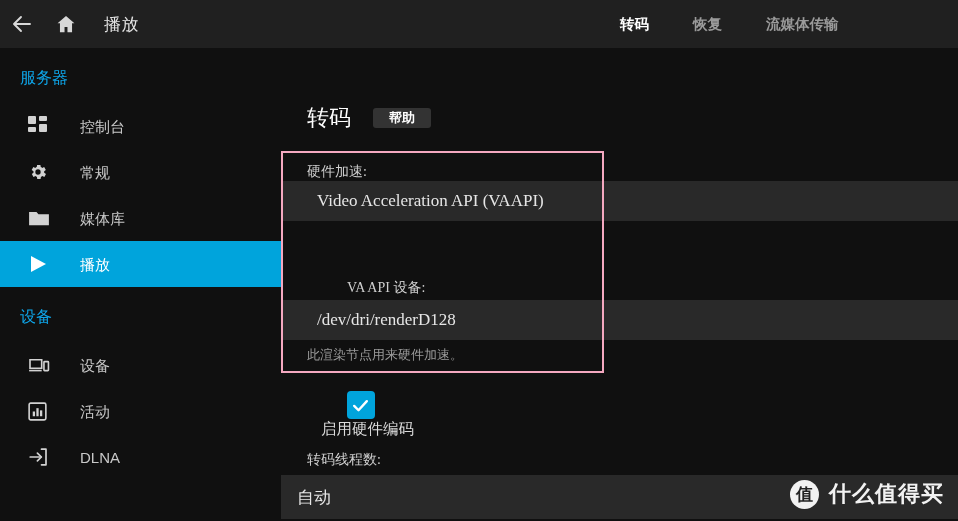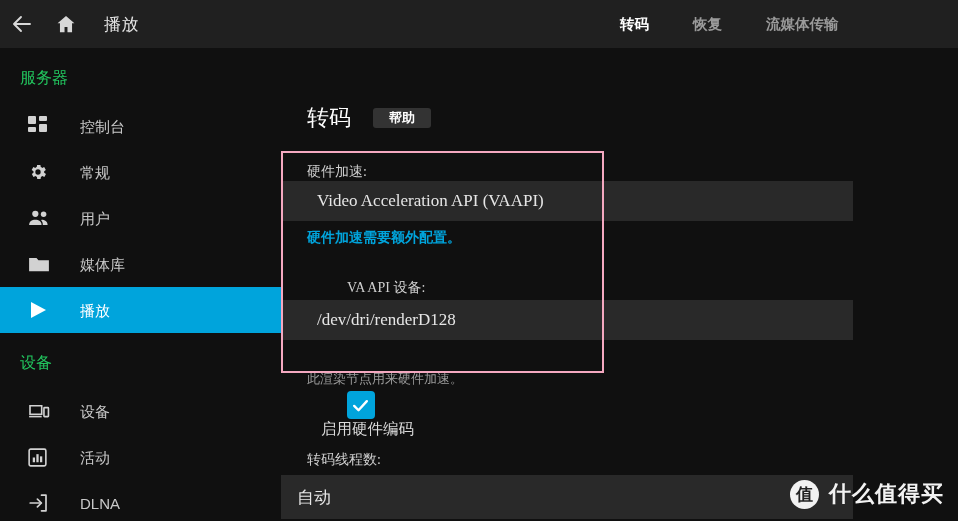--- a/index.html
+++ b/index.html
@@ -35,21 +35,21 @@
   .nav-item { font-size: 14.5px; color: #9a9a9a; font-weight: bold; white-space: nowrap; }
   .nav-item.active { color: #ffffff; }
 
   
   .sidebar {
     position: absolute; left: 0; top: 48px; width: 281px; height: 473px;
     background: #101010;
   }
   .side-section-title {
     padding: 20px 0 14px 20px;
-    font-size: 16px; color: #22c55e;
+    font-size: 16px; color: #0ea5e9;
   }
   .side-item {
     height: 46px; display: flex; align-items: center;
     padding-left: 28px; color: #c8c8c8; font-size: 15px;
   }
   .side-item .s-icon {
     width: 26px; height: 24px; margin-right: 26px;
     display: flex; align-items: center; justify-content: flex-start;
     color: #d2d2d2;
   }
@@ -80,21 +80,21 @@
   .field-label {
     font-size: 14px; color: #cfcfcf;
     padding-left: 26px;
   }
   .field-input {
     height: 40px;
     background: #292929;
     display: flex; align-items: center;
     padding-left: 36px;
     font-size: 17px; color: #e6e6e6;
-    width: 572px;
+    width: 677px;
   }
   .field-help {
     font-size: 13px; color: #9b9b9b;
     padding-left: 26px;
   }
   .field-link {
     font-size: 14px; color: #00a4dc; font-weight: bold;
     padding-left: 26px;
   }
 
@@ -190,31 +190,20 @@
 
     <div class="side-item">
       <span class="s-icon">
         <svg width="20" height="20" viewBox="0 0 24 24" fill="currentColor">
           <path d="M19.4 13a7.8 7.8 0 0 0 0-2l2-1.5-2-3.4-2.4 1a7.6 7.6 0 0 0-1.7-1l-.4-2.6h-4l-.4 2.6a7.6 7.6 0 0 0-1.7 1l-2.4-1-2 3.4L6.6 11a7.8 7.8 0 0 0 0 2l-2 1.5 2 3.4 2.4-1c.5.4 1.1.8 1.7 1l.4 2.6h4l.4-2.6c.6-.2 1.2-.6 1.7-1l2.4 1 2-3.4zM12 15.2A3.2 3.2 0 1 1 12 8.8a3.2 3.2 0 0 1 0 6.4z"></path>
         </svg>
       </span>
       <span class="side-label">常规</span>
     </div>
 
-    <div class="side-item">
-      <span class="s-icon">
-        <svg width="22" height="18" viewBox="0 0 24 18" fill="currentColor">
-          <circle cx="8" cy="4.4" r="3.4"></circle>
-          <circle cx="17" cy="4.8" r="3.0"></circle>
-          <path d="M1.2 16.5c0-3.6 3-5.6 6.8-5.6s6.8 2 6.8 5.6z"></path>
-          <path d="M14.8 10.9c3.4 0 6.6 1.7 6.6 5.6h-5.2c0-2.1-.6-3.8-1.9-5.1z"></path>
-        </svg>
-      </span>
-      <span class="side-label">用户</span>
-    </div>
 
     <div class="side-item">
       <span class="s-icon">
         <svg width="22" height="18" viewBox="0 0 24 20" fill="currentColor">
           <path d="M1 3.2h8.2l2.2 2.6H23V18H1z"></path>
         </svg>
       </span>
       <span class="side-label">媒体库</span>
     </div>
 
@@ -266,25 +255,24 @@
 
   <div class="main">
 
     <div class="page-head">
       <div class="page-title">转码</div>
       <button class="help-btn">帮助</button>
     </div>
 
     <div class="field-label abs" style="top:115px;left:0;">硬件加速:</div>
     <div class="field-input abs" style="top:133px;left:0;">Video Acceleration API (VAAPI)</div>
-    <div class="field-link abs" style="top:181px;left:0;">硬件加速需要额外配置。</div>
 
     <div class="field-label abs" style="top:231px;left:16px;margin-left:24px;">VA API 设备:</div>
     <div class="field-input abs" style="top:252px;left:0;">/dev/dri/renderD128</div>
-    <div class="field-help abs" style="top:298px;left:0;margin-top:24px;">此渲染节点用来硬件加速。</div>
+    <div class="field-help abs" style="top:298px;left:0;">此渲染节点用来硬件加速。</div>
 
     <div class="highlight-box"></div>
 
     <div class="checkbox-row">
       <span class="cb">
         <span>
           <svg width="19" height="19" viewBox="0 0 24 24" fill="none" stroke="#ffffff" stroke-width="3" stroke-linecap="round" stroke-linejoin="round">
             <polyline points="4,12.5 9.5,18 20,6.5"></polyline>
           </svg>
         </span>

